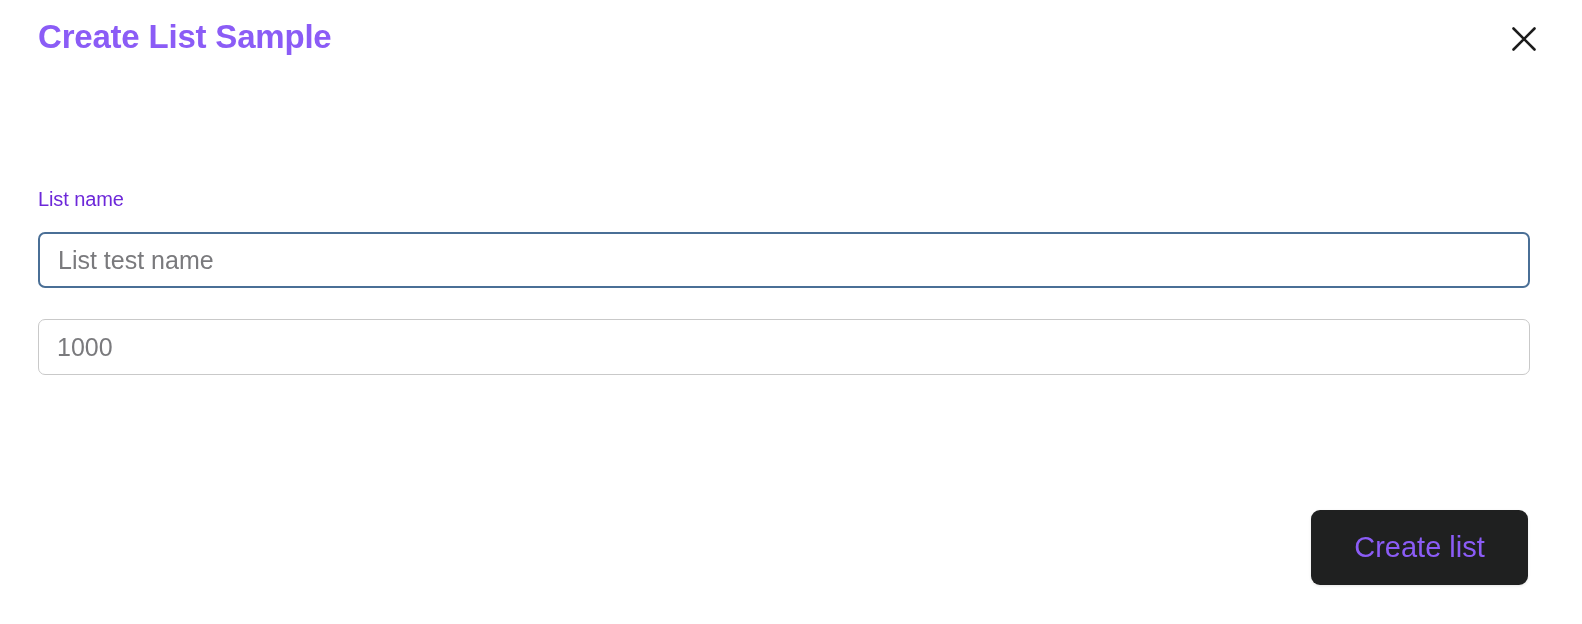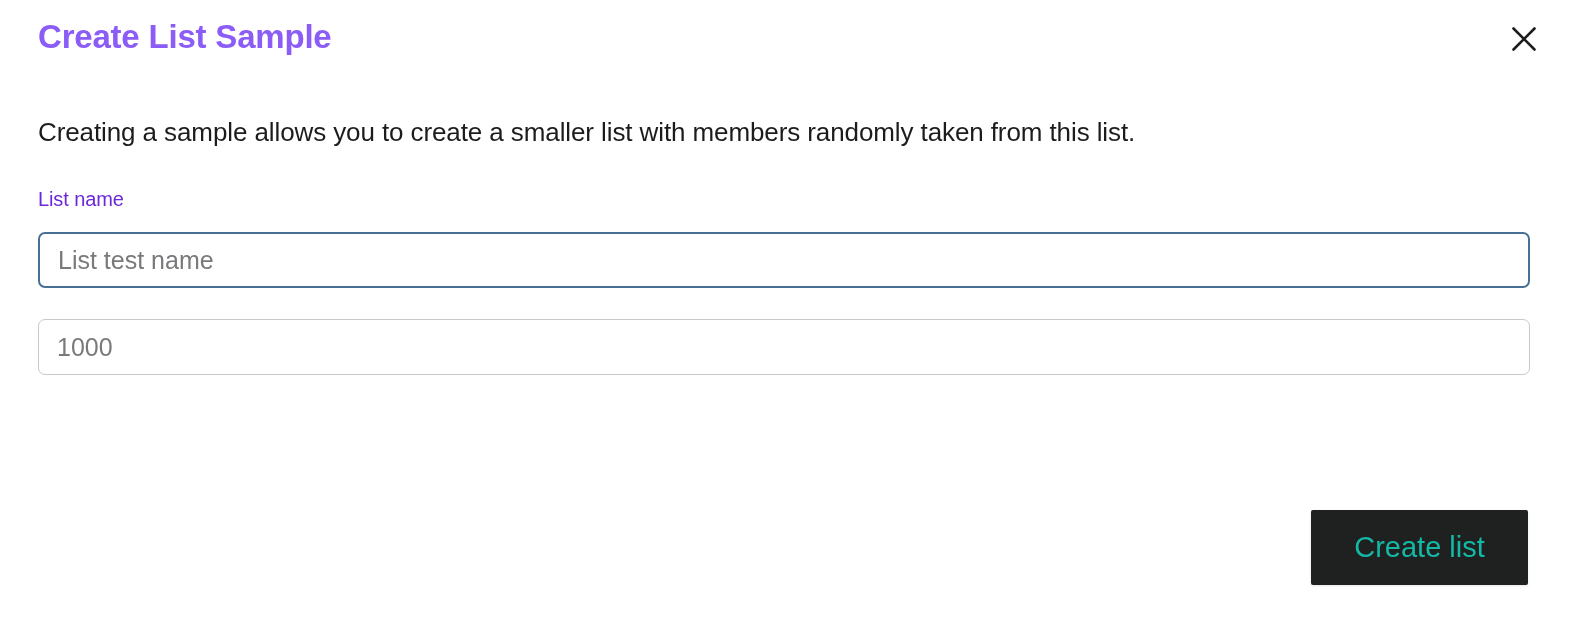--- a/index.html
+++ b/index.html
@@ -127,27 +127,27 @@
     display: flex;
     justify-content: flex-end;
     align-items: flex-start;
   }
   .primary-button {
     box-sizing: border-box;
     min-width: 217px;
     height: 75px;
     padding: 0 34px;
     background: #1f2020;
-    color: #14b8a6;
+    color: #8b5cf6;
     font-family: "Liberation Sans", sans-serif;
     font-size: 29px;
     font-weight: normal;
     line-height: 75px;
     border: none;
-    border-radius: 2px;
+    border-radius: 9px;
     cursor: pointer;
     box-shadow: 0 1px 3px rgba(0,0,0,0.10);
     text-align: center;
     white-space: nowrap;
   }
 </style>
 </head>
 <body>
 
 <div class="modal">
@@ -157,21 +157,20 @@
 
     <button class="close-button">
       <span>
         <svg width="26" height="26" viewBox="0 0 26 26" fill="none" aria-hidden="true">
           <path d="M2.5 2.5 L23.5 23.5 M23.5 2.5 L2.5 23.5" stroke="#1c1c1c" stroke-width="2.6" stroke-linecap="round"></path>
         </svg>
       </span>
     </button>
   </div>
 
-  <p class="modal-description">Creating a sample allows you to create a smaller list with members randomly taken from this list.</p>
 
   <div class="field field-listname">
     <label class="field-label" for="list-name-input">List name</label>
     <input id="list-name-input" class="text-input is-focused" type="text" placeholder="List test name" style="">
   </div>
 
   <div class="field field-samplesize">
     <input id="sample-size-input" class="text-input" type="text" placeholder="1000" style="">
   </div>
 

